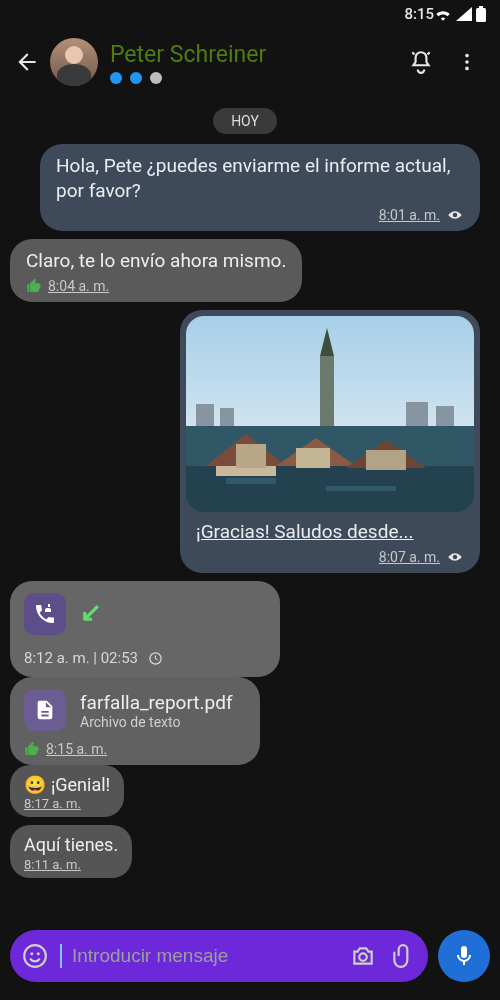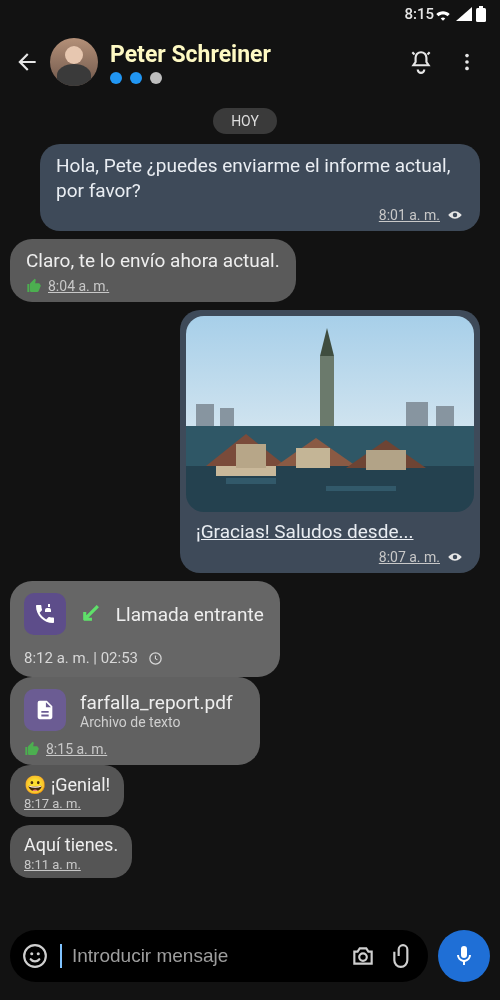--- a/index.html
+++ b/index.html
@@ -34,42 +34,42 @@
   .avatar {
     width: 48px; height: 48px; border-radius: 50%;
     background: linear-gradient(180deg,#b49078 0%, #6f574b 100%);
     margin: 0 12px 0 6px;
     position: relative; overflow:hidden;
     display:flex; align-items:flex-end; justify-content:center;
   }
   .avatar .head { width:18px; height:18px; border-radius:50%; background:#e7c7b0; position:absolute; top:8px; }
   .avatar .body { width:34px; height:22px; border-radius:50% 50% 0 0; background:#3a3a3a; }
   .title-block { flex:1; display:flex; flex-direction:column; justify-content:center; }
-  .title { font-size: 23px; font-weight: 700; color:#fef9c3; }
+  .title { font-size: 23px; font-weight: 400; color:#4d7c0f; }
   .dots { display:flex; gap:8px; margin-top:4px; }
   .dot { width:12px; height:12px; border-radius:50%; }
   .dot.blue { background:#2196f3; }
   .dot.grey { background:#bdbdbd; }
   .appbar .action { width:46px; display:flex; align-items:center; justify-content:center; }
   
   .messages {
     flex: 1;
     padding: 6px 20px 4px 10px;
     overflow: hidden;
     display:flex; flex-direction:column;
   }
   .day-sep { align-self:center; background:#3a3a3a; color:#ddd; font-size:14px; padding:5px 18px; border-radius:18px; margin: 6px 0 10px; }
   .bubble {
     max-width: 440px;
     border-radius: 22px;
     padding: 10px 16px 8px 16px;
     margin-bottom: 8px;
     position: relative;
   }
-  .out { background:#3e4a59; align-self:flex-end; color:#e9edf2;border-radius:20px; }
+  .out { background:#3e4a59; align-self:flex-end; color:#e9edf2; }
   .in  { background:#5a5a5a; align-self:flex-start; color:#eee; }
   .msg-text { font-size: 19px; line-height: 1.3; }
   .meta-row { display:flex; align-items:center; gap:6px; margin-top:4px; }
   .meta-row.right { justify-content:flex-end; }
   .ts { font-size: 14px; color:#c8c8c8;text-decoration:underline; }
   .seen { display:inline-flex; }
   .thumb-up { color:#4caf50; font-size:16px; line-height:1; }
   
   .photo-bubble { padding:6px 6px 8px 6px; width:300px; }
   .photo {
@@ -100,21 +100,21 @@
   
   .small-bubble { background:#555; border-radius:20px; padding:8px 14px 6px; }
   .small-bubble .msg-text { font-size:18px; }
   .small-bubble .ts { font-size:13px; }
   
   .composer {
     display:flex; align-items:center; gap:10px;
     padding: 6px 10px 18px 10px;
   }
   .input-pill {
-    flex:1; height:52px; background:#000000; border-radius:28px;
+    flex:1; height:52px; background:#6d28d9; border-radius:28px;
     display:flex; align-items:center; padding:0 10px; gap:10px;
   }
   .input-pill input {
     flex:1; background:transparent; border:none; outline:none;
     color:#e6e6e6; font-size:19px;
   }
   .input-pill input::placeholder { color:#9e9e9e; }
   .ip-icon { width:30px; display:flex; align-items:center; justify-content:center; color:#cfcfcf;}
   .caret { width:2px; height:24px; background:#80c3ff; }
   .mic-btn {
@@ -184,21 +184,21 @@
       <span class="ts">8:01 a. m.</span>
       <span class="seen">
         <svg width="18" height="14" viewBox="0 0 24 16">
             <path fill="#e6e6e6" d="M12 3C7 3 3 8 3 8s4 5 9 5 9-5 9-5-4-5-9-5zm0 8a3 3 0 110-6 3 3 0 010 6z"></path>
           </svg>
       </span>
     </div>
   </div>
 
   <div class="bubble in" style="max-width:300px">
-    <div class="msg-text">Claro, te lo envío ahora actual.</div>
+    <div class="msg-text">Claro, te lo envío ahora mismo.</div>
     <div class="meta-row">
       <span class="thumb-up">
         <svg width="16" height="16" viewBox="0 0 24 24">
             <path fill="#4caf50" d="M2 21h3V9H2v12zm19-11c0-1.1-.9-2-2-2h-5.3l.8-4.3V3c0-.4-.2-.8-.4-1.1L13 1 6.6 7.6C6.2 8 6 8.5 6 9v10c0 1.1.9 2 2 2h9c.8 0 1.5-.5 1.8-1.2l3-7c.1-.3.2-.5.2-.8v-2z"></path>
           </svg>
       </span>
       <span class="ts">8:04 a. m.</span>
     </div>
   </div>
 
@@ -256,21 +256,20 @@
 
   <div class="call-bubble in">
     <div class="call-row">
       <div class="call-icon">
         <svg width="24" height="24" viewBox="0 0 24 24">
             <path fill="#fff" d="M6.6 10.8c1.4 2.8 3.8 5.2 6.6 6.6l2.2-2.2c.3-.3.7-.4 1-.2 1.1.4 2.3.6 3.6.6.6 0 1 .4 1 1V20c0 .6-.4 1-1 1C10.6 21 3 13.4 3 4c0-.6.4-1 1-1h3.4c.6 0 1 .4 1 1 0 1.3.2 2.5.6 3.6.1.4 0 .8-.2 1l-2.2 2.2z"></path>
             <path fill="#fff" d="M15 2v3h2V2h-2zm-1 4a2 2 0 00-2 2v2h6V8a2 2 0 00-2-2h-2z"></path>
           </svg>
       </div>
       <span class="call-arrow">↙</span>
-      <span class="call-title">Llamada entrante</span>
     </div>
     <div class="call-meta">
       <span>8:12 a. m. | 02:53</span>
       <svg width="15" height="15" viewBox="0 0 24 24">
           <circle cx="12" cy="12" r="9" fill="none" stroke="#d8d8d8" stroke-width="2"></circle>
           <path stroke="#d8d8d8" stroke-width="2" d="M12 7v5l3 2"></path>
         </svg>
     </div>
   </div>
 

